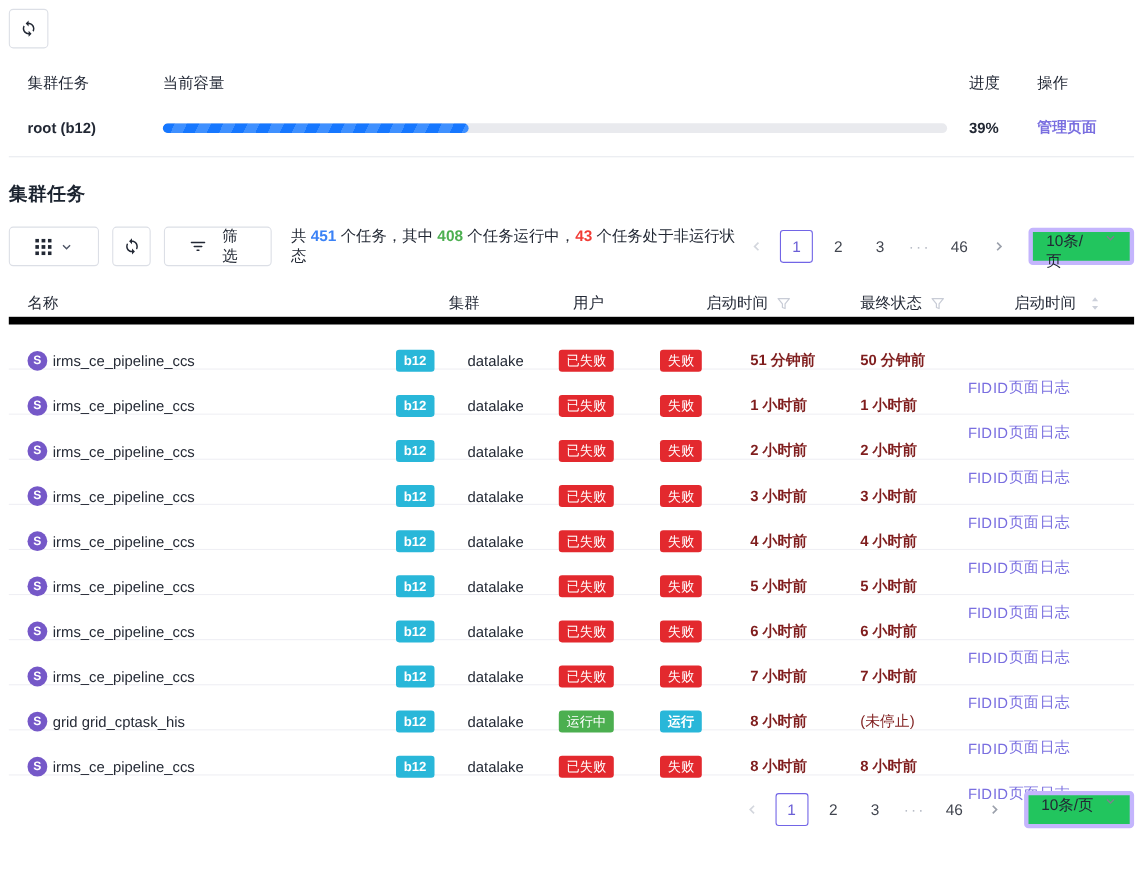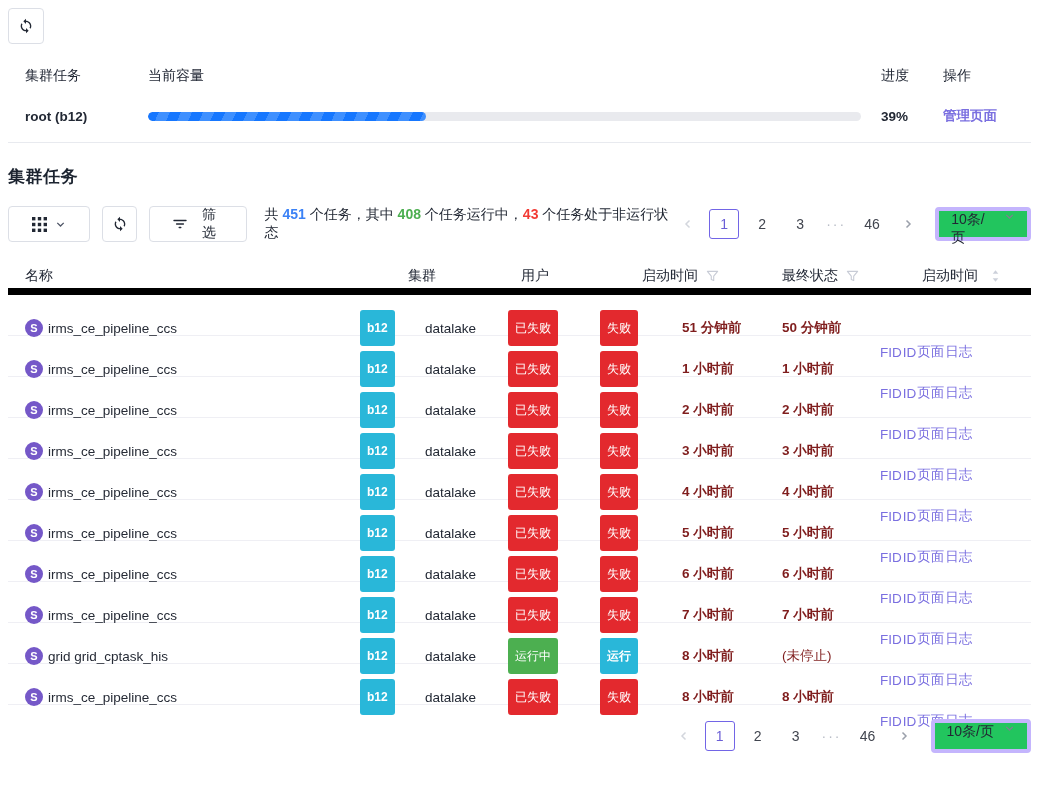--- a/index.html
+++ b/index.html
@@ -82,21 +82,21 @@
   .cell { padding-left: 8px; display: flex; align-items: center; }
   .hcell { gap: 8px; }
   .name-cell { padding-left: 17px; gap: 5px; }
   .avatar {
     width: 18px; height: 18px; border-radius: 50%; background: #7558c8; color: #fff;
     font-size: 11px; font-weight: 700; display: inline-flex; align-items: center; justify-content: center;
     flex: none;
   }
   .task-name { color: #262b36; }
   .badge {
-    height: 36px; border-radius: 3px; padding: 0 7px; color: #fff; font-size: 12px;
+    height: 20px; border-radius: 3px; padding: 0 7px; color: #fff; font-size: 12px;
     display: inline-flex; align-items: center; justify-content: center; line-height: 1; text-align: right;
   }
   .badge.cyan  { background: #29b7d9; font-weight: 700; }
   .badge.red   { background: #e3292e; }
   .badge.green { background: #4caf50; }
   .status-badge { margin-left: 10px; }
   .time { font-weight: 700; color: #7f1d1d; }
   .time.muted { font-weight: 400; }
   .actions { gap: 1px; margin-top: 48px; }
 

